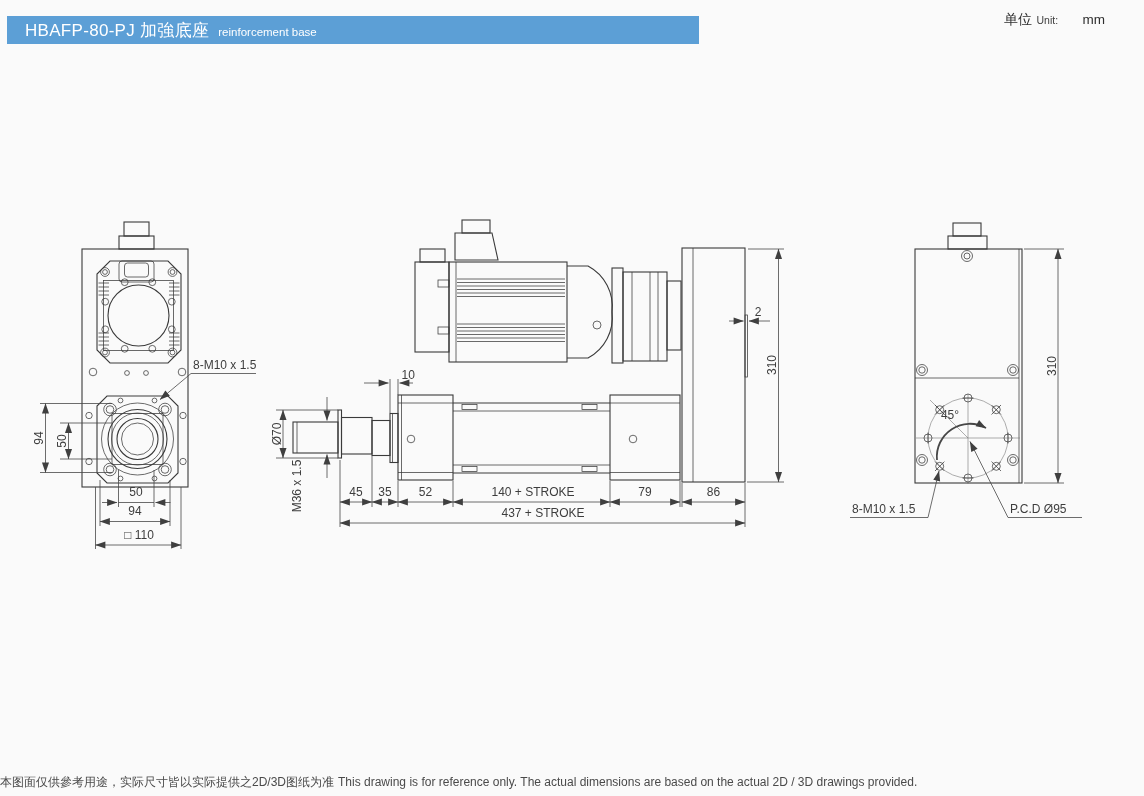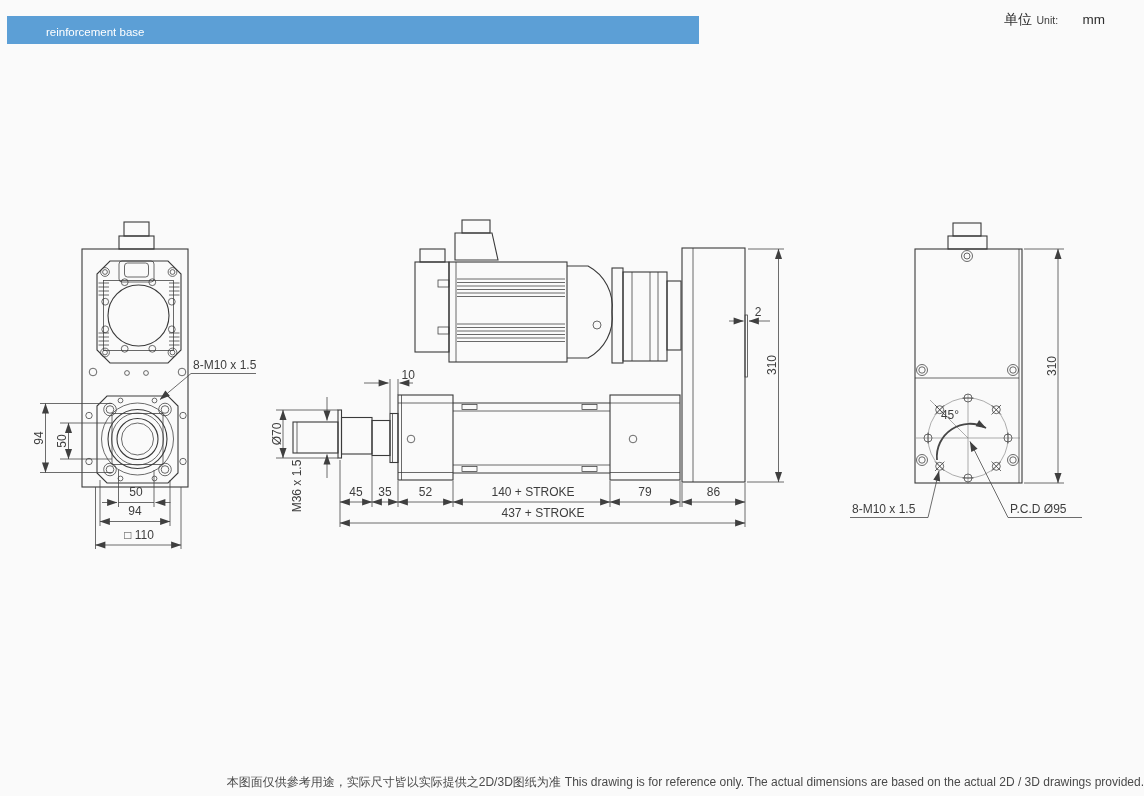--- a/index.html
+++ b/index.html
@@ -6,42 +6,43 @@
   body{
     width:1144px;height:796px;position:relative;overflow:hidden;
     background:#fafafa;font-family:"Liberation Sans",sans-serif;
   }
   .header-bar{
     position:absolute;left:7px;top:16px;width:692px;height:28px;
     background:#5c9fd6;color:#ffffff;display:flex;align-items:center;
     padding-left:18px;box-sizing:border-box;
   }
   .header-bar .title{font-size:17px;letter-spacing:.3px;white-space:nowrap;}
-  .header-bar .subtitle{font-size:11.5px;margin-left:21px;padding-top:4px;white-space:nowrap;}
+  .header-bar .subtitle{font-size:11.5px;margin-left:9px;padding-top:4px;white-space:nowrap;}
   .unit{position:absolute;right:39px;top:10px;color:#2e2e2e;white-space:nowrap;}
   .unit .u-cn{font-size:14px;}
   .unit .u-en{font-size:10.5px;color:#3d3d3d;margin-top:40px;}
   .unit .u-val{font-size:13.5px;margin-left:20px;}
   svg.drawing{position:absolute;left:0;top:0;}
   .ol{fill:none;stroke:#3a3a3a;stroke-width:1.1;}
   .il{fill:none;stroke:#3a3a3a;stroke-width:0.75;}
   .dl{fill:none;stroke:#474747;stroke-width:0.8;}
   .cl{fill:none;stroke:#777777;stroke-width:0.6;}
   .bold{stroke-width:1.8;}
   .dt{fill:#3d3d3d;font-size:12px;font-family:"Liberation Sans",sans-serif;}
   .footer{
     position:absolute;left:0;top:772px;width:1144px;height:20px;line-height:20px;
-    text-align:right;font-size:12px;color:#4a4a4a;white-space:nowrap;
+    text-align:left;font-size:12px;color:#4a4a4a;white-space:nowrap;
   }
   .footer .en{margin-left:4px;}
 </style>
 </head>
 <body>
 
 <div class="header-bar">
+  <span class="title">HBAFP-80-PJ 加強底座</span>
   <span class="subtitle">reinforcement base</span>
 </div>
 
 <div class="unit">
   <span class="u-cn">单位</span>
   <span class="u-en">Unit:</span>
   <span class="u-val">mm</span>
 </div>
 
 <svg class="drawing" width="1144" height="796" viewBox="0 0 1144 796">

